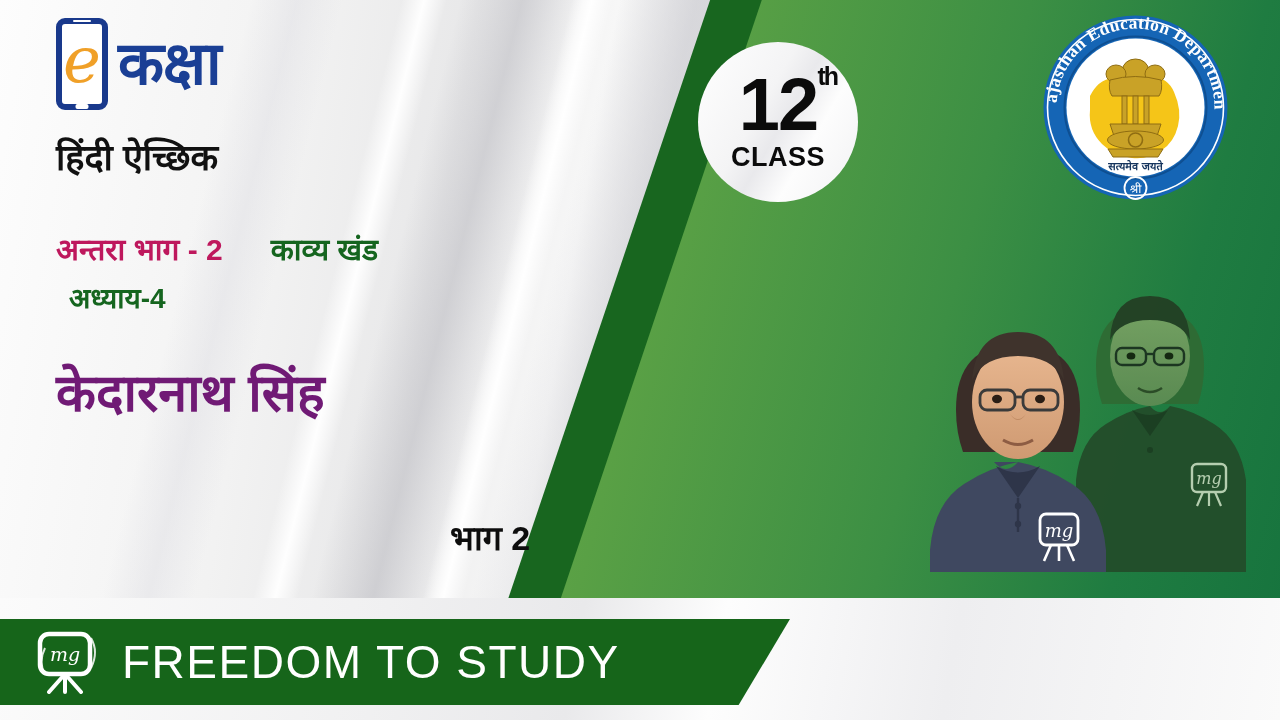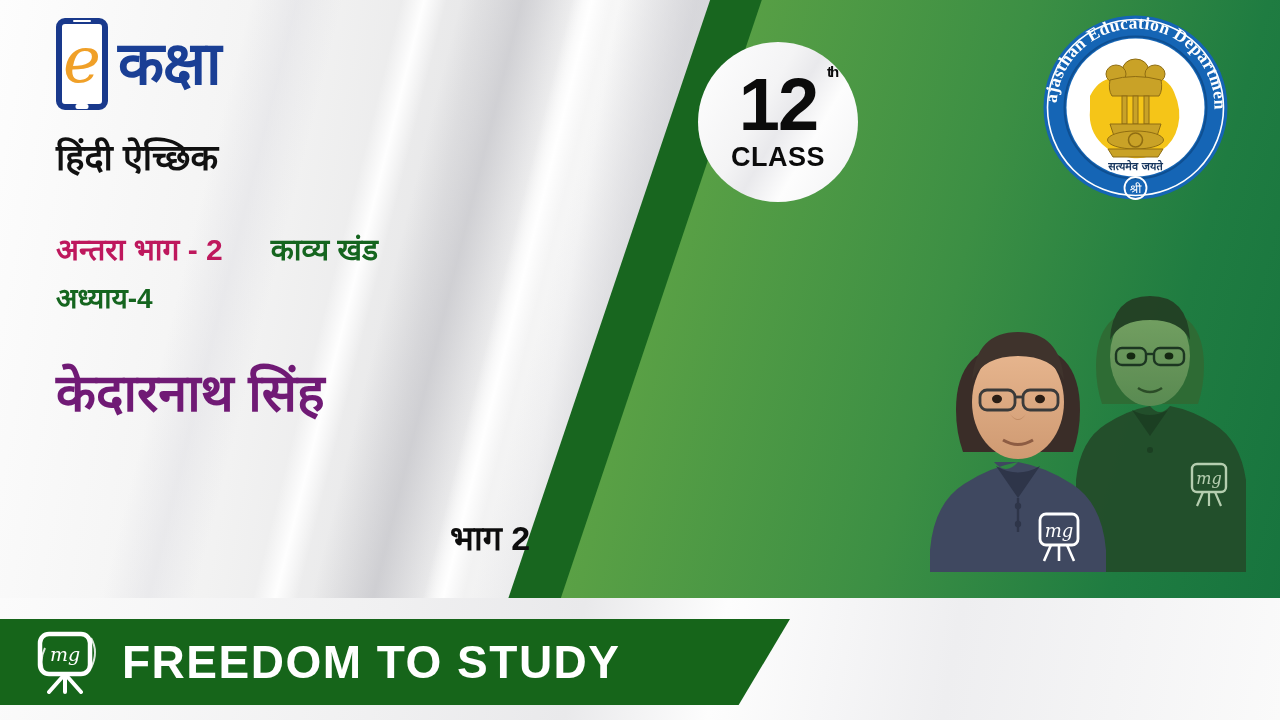--- a/index.html
+++ b/index.html
@@ -39,21 +39,21 @@
   }
 
   
   .class-badge {
     position:absolute; left:698px; top:42px; width:160px; height:160px;
     border-radius:50%;
     background:linear-gradient(120deg,#ffffff 0%,#f4f4f5 40%,#e9e9ec 52%,#fdfdfd 68%,#f1f1f3 100%);
     display:flex; flex-direction:column; align-items:center; justify-content:center;
   }
   .class-num { position:relative; font-size:74px; font-weight:bold; color:#0b0b0b; line-height:.92; letter-spacing:-2px; }
-  .class-sup { position:absolute; top:-6px; right:-20px; font-size:15px; font-weight:bold; }
+  .class-sup { position:absolute; top:-6px; right:-20px; font-size:25px; font-weight:bold; }
   .class-word { font-size:27px; font-weight:bold; color:#0b0b0b; letter-spacing:.5px; margin-top:2px; }
 
   
   .red-logo { position:absolute; left:1038px; top:10px; width:195px; height:195px; }
 
   
   .logo-row { position:absolute; left:56px; top:18px; display:flex; align-items:center; gap:10px; }
   .phone {
     width:52px; height:92px; border:6px solid #19398c; border-radius:9px;
     background:#ffffff; position:relative; display:flex; align-items:center; justify-content:center;
@@ -61,21 +61,21 @@
   .phone::before { content:""; position:absolute; top:-4px; left:50%; transform:translateX(-50%); width:18px; height:2px; background:#fff; border-radius:2px; }
   .phone::after { content:""; position:absolute; bottom:-5px; left:50%; transform:translateX(-50%); width:13px; height:5px; background:#fff; border-radius:2px; }
   .phone-e { font-family:"DejaVu Serif", serif; font-style:italic; font-size:64px; color:#f0a028; line-height:.8; margin-top:-6px; font-weight:normal; }
   .kaksha { font-family:"Liberation Sans", sans-serif; font-size:60px; font-weight:bold; color:#1a3f95; line-height:1; letter-spacing:-1px; }
 
   .subject { position:absolute; left:56px; top:132px; font-size:36px; font-weight:bold; color:#111; }
 
   .row-book { position:absolute; left:56px; top:228px; display:flex; align-items:baseline; gap:48px; }
   .book-name { font-size:30px; font-weight:bold; color:#be185d; }
   .khand { font-size:30px; font-weight:bold; color:#15651f; }
-  .chapter { position:absolute; left:56px; top:278px; font-size:28px; font-weight:bold; color:#15651f; }
+  .chapter { position:absolute; left:69px; top:278px; font-size:28px; font-weight:bold; color:#15651f; }
 
   .poet { position:absolute; left:56px; top:355px; font-size:52px; font-weight:bold; color:#701a75; letter-spacing:0px; }
 
   .badge-banaras {
     position:absolute; left:62px; top:495px; width:204px; height:66px;
     background:#136112; border-radius:9px; color:#fff;
     display:flex; align-items:center; justify-content:center;
     font-size:32px; font-weight:bold; box-shadow:0 2px 5px rgba(0,0,0,.25);
   }
   .part-label { position:absolute; left:450px; top:514px; font-size:34px; font-weight:bold; color:#0d0d0d; }
@@ -87,21 +87,21 @@
   .footer { position:absolute; left:0; bottom:0; width:1280px; height:122px; background:#ffffff; }
   .footer-sheen { position:absolute; inset:0;
     background:linear-gradient(100deg,#fbfbfb 0%,#f0f0f1 30%,#e9e9eb 45%,#fdfdfd 56%,#eeeef0 74%,#fafafa 100%); }
   .footer-band {
     position:absolute; left:0; top:21px; width:790px; height:86px;
     background:#16651a;
     clip-path:polygon(0 0, 100% 0, 93.5% 100%, 0 100%);
     display:flex; align-items:center;
   }
   .mg-mark { margin-left:34px; width:68px; height:64px; flex:none; }
-  .fts { margin-left:20px; color:#ffffff; font-size:46px; font-weight:bold; letter-spacing:1.5px; }
+  .fts { margin-left:20px; color:#ffffff; font-size:46px; font-weight:normal; letter-spacing:1.5px; }
 </style>
 </head>
 <body>
 
 <div class="stage">
 
   <div class="bg-left"></div>
   <div class="streak s5"></div>
   <div class="streak s1"></div>
   <div class="streak s2"></div>

